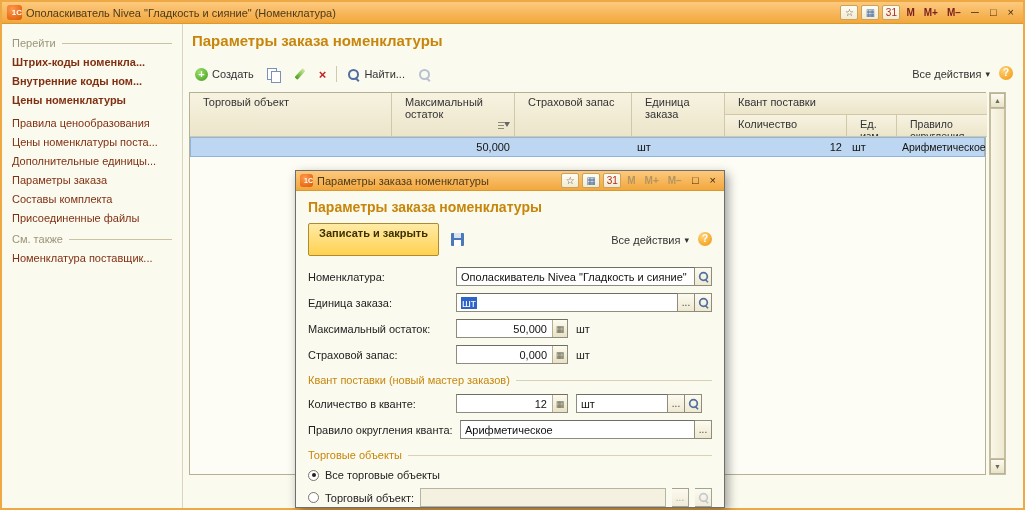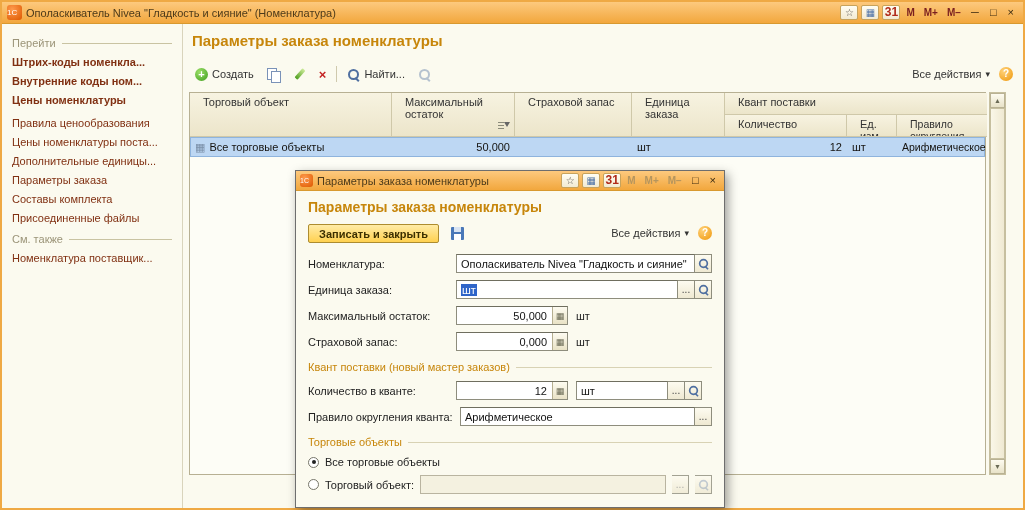--- a/index.html
+++ b/index.html
@@ -4,26 +4,26 @@
 <style>
   *{box-sizing:border-box;margin:0;padding:0}
   html,body{width:1025px;height:510px;font-family:"Liberation Sans","DejaVu Sans",sans-serif}
   body{position:relative;overflow:hidden;background:#fbfaef}
   .window{position:absolute;inset:0;border:2px solid #efa944;background:#fbfaef}
 
   
   .titlebar{position:absolute;left:0;top:0;right:0;height:22px;background:linear-gradient(#fdc97e,#f2a73d);
     display:flex;align-items:center;gap:4px;padding:0 5px;border-bottom:1px solid #d8992f}
   .logo{width:15px;height:15px;border-radius:3px;background:radial-gradient(circle at 35% 30%,#ff9a4d,#dd5800);
-    color:#fff;font-size:8px;font-weight:normal;text-align:left;line-height:15px;flex:none}
+    color:#fff;font-size:8px;font-weight:bold;text-align:right;line-height:15px;flex:none}
   .wtitle{font-size:11px;color:#4c3a1a;white-space:nowrap;overflow:hidden}
   .tb-right{margin-left:auto;display:flex;align-items:center;gap:3px}
   .tb-box{width:18px;height:15px;background:linear-gradient(#fffdf3,#f2ead2);border:1px solid #c7a35c;border-radius:2px;
     font-size:10px;line-height:13px;text-align:center;color:#55504a;cursor:pointer}
-  .tb-box.cal{color:#b02a1a;font-size:12px;font-weight:bold}
+  .tb-box.cal{color:#b02a1a;font-size:10px;font-weight:normal}
   .tb-box.grid{color:#4a6fa5}
   .mbtn{font-size:10px;font-weight:bold;color:#7a1f1f;padding:0 3px;cursor:pointer}
   .mbtn.dim{color:#b5955e}
   .wbtn{font-size:11px;color:#3a2a10;padding:0 4px;cursor:pointer;line-height:15px}
 
   
   .sidebar{position:absolute;left:0;top:22px;bottom:0;width:181px;background:#fbfaef;border-right:1px solid #d9d4bc;padding-top:8px}
   .side-title{color:#8f2f0e;font-weight:bold;font-size:11.5px;padding:4px 10px 10px;cursor:pointer}
   .side-sec{display:flex;align-items:center;gap:6px;color:#9b9478;font-size:11px;padding:5px 10px 4px}
   .side-sec .rule{flex:1;border-top:1px solid #c9c3a2}
@@ -43,21 +43,21 @@
   .copy-icon::before{left:0;top:0}.copy-icon::after{left:4px;top:3px}
   .pencil-icon{width:13px;height:13px;position:relative}
   .pencil-icon::before{content:"";position:absolute;left:5px;top:0;width:4px;height:12px;
     background:linear-gradient(#cdeb9a,#4f9e1f);transform:rotate(42deg);border-radius:1px}
   .del-x{color:#c42222;font-weight:bold;font-size:13px;line-height:13px}
   .sep{width:1px;height:16px;background:#cfc9ad}
   .mag{position:relative;width:13px;height:13px;flex:none}
   .mag::before{content:"";position:absolute;left:1px;top:1px;width:7px;height:7px;border:2px solid #4f6fa0;border-radius:50%}
   .mag::after{content:"";position:absolute;left:9px;top:9px;width:5px;height:2px;background:#4f6fa0;transform:rotate(45deg);transform-origin:0 0}
   .mag.dim{opacity:.4}
-  .right-cluster{margin-left:auto;display:flex;align-items:center;gap:6px}
+  .right-cluster{margin-left:auto;display:flex;align-items:flex-start;gap:6px}
   .arrow{font-size:9px;color:#333}
   .help{width:14px;height:14px;border-radius:50%;background:radial-gradient(circle at 35% 30%,#ffd27a,#ef9608);
     color:#fff;font-weight:bold;font-size:10px;text-align:center;line-height:14px;cursor:pointer}
 
   
   .table{position:absolute;left:6px;top:68px;width:797px;height:383px;border:1px solid #b7b093;background:#fdfdf6}
   .th{position:absolute;background:linear-gradient(#f7f3e1,#ece5ca);border-right:1px solid #cfc8a9;border-bottom:1px solid #cfc8a9;
     font-size:11px;color:#333;padding:3px 13px;overflow:hidden}
   .sort-ic{position:absolute;right:4px;bottom:6px;width:12px;height:9px}
   .sort-ic::before{content:"";position:absolute;left:0;top:1px;width:6px;height:7px;
@@ -79,21 +79,21 @@
   
   .dialog{position:absolute;left:293px;top:168px;width:430px;height:338px;background:#fbfaef;border:1px solid #6e6e6e;
     box-shadow:3px 4px 10px rgba(0,0,0,.38);z-index:10}
   .dlg-titlebar{height:20px;background:linear-gradient(#fdc97e,#f2a73d);display:flex;align-items:center;gap:4px;padding:0 4px;border-bottom:1px solid #d8992f}
   .dlg-titlebar .logo{width:13px;height:13px;line-height:13px;font-size:7px}
   .dlg-titlebar .wtitle{font-size:11px}
   .dlg-body{position:absolute;left:0;top:20px;right:0;bottom:0;padding:5px 12px 0;overflow:hidden}
   .dlg-heading{font-size:14px;font-weight:bold;color:#c7860b;margin:3px 0 8px}
   .btn-row{display:flex;align-items:center;gap:7px;margin-bottom:11px;font-size:11px;color:#333}
   .primary-btn{background:linear-gradient(#ffeba6,#ffd150);border:1px solid #ad8c2f;border-radius:2px;
-    font-size:11px;font-weight:bold;color:#3c2f00;padding:3px 10px 2px;cursor:pointer}
+    font-size:11px;font-weight:bold;color:#3c2f00;padding:3px 10px 16px;cursor:pointer}
   .icon-btn{width:22px;height:20px;display:flex;align-items:center;justify-content:center;cursor:pointer}
   .floppy{width:13px;height:13px;background:#4a78b8;position:relative;border-radius:1px}
   .floppy::before{content:"";position:absolute;left:3px;top:0;width:7px;height:5px;background:#d9e4f2}
   .floppy::after{content:"";position:absolute;left:3px;top:7px;width:7px;height:6px;background:#fff}
 
   .frow{display:flex;align-items:center;margin-bottom:7px;font-size:11px;color:#222}
   .flabel{width:148px;flex:none}
   .flabel.wide{width:152px}
   .field{height:19px;background:#fff;border:1px solid #8e8d7d;border-top-color:#6f6e5f;display:flex;align-items:center;
     padding:0 4px;font-size:11px;color:#111;overflow:hidden;white-space:nowrap}
@@ -200,21 +200,20 @@
         <span class="sort-ic"></span>
       </div>
       <div class="th" style="left:325px;top:0;width:117px;height:44px">Страховой запас</div>
       <div class="th" style="left:442px;top:0;width:93px;height:44px">Единица заказа</div>
       <div class="th" style="left:535px;top:0;width:262px;height:22px;border-right:none">Квант поставки</div>
       <div class="th" style="left:535px;top:22px;width:122px;height:22px">Количество</div>
       <div class="th" style="left:657px;top:22px;width:50px;height:22px">Ед. изм.</div>
       <div class="th" style="left:707px;top:22px;width:90px;height:22px;border-right:none;font-size:10.5px">Правило округления</div>
 
       <div class="trow">
-        <span class="td" style="left:0;width:202px"><span class="row-ic">▦</span><span>Все торговые объекты</span></span>
         <span class="td num" style="left:202px;width:123px">50,000</span>
         <span class="td" style="left:325px;width:117px"></span>
         <span class="td" style="left:442px;width:93px">шт</span>
         <span class="td num" style="left:535px;width:122px">12</span>
         <span class="td" style="left:657px;width:50px">шт</span>
         <span class="td" style="left:707px;width:90px;font-size:10.5px">Арифметическое</span>
       </div>
     </div>
 
     <div class="vscroll">

